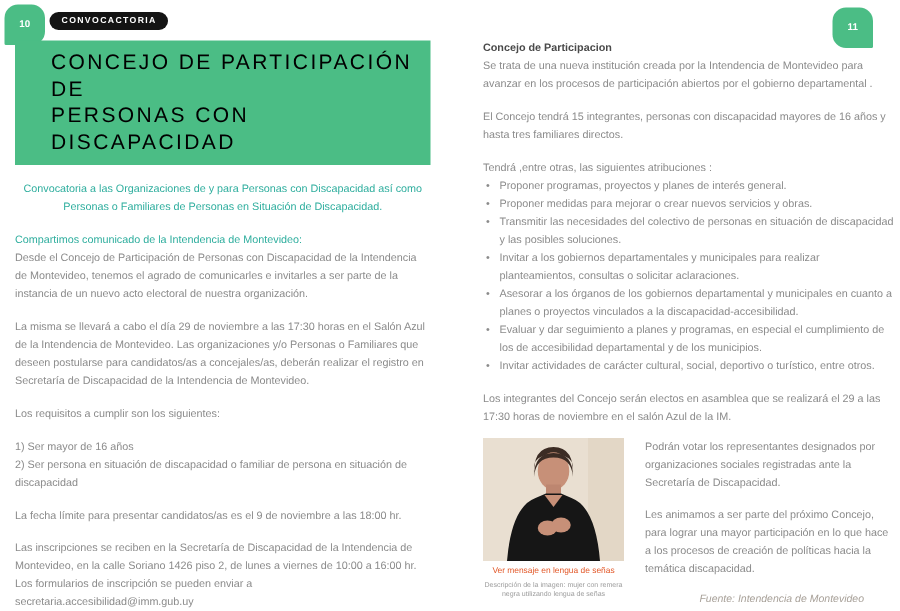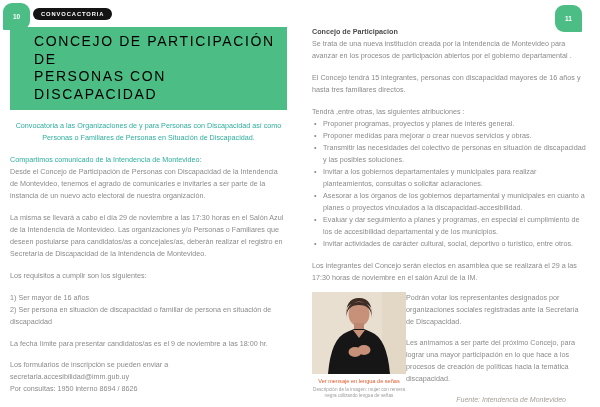--- a/index.html
+++ b/index.html
@@ -25,39 +25,39 @@
   .page-badge.right { left: 555px; top: 5px; border-radius: 9px 9px 1px 9px; }
   
   .section-pill {
     position: absolute; left: 33px; top: 8px;
     background: #141414; color: #ffffff;
     font-size: 5.8px; font-weight: bold; letter-spacing: 0.9px;
     padding: 3px 8px; border-radius: 7px;
   }
   
   .col-left  { position: absolute; left: 10px;  top: 27px; width: 277px; }
-  .col-right { position: absolute; left: 312px; top: 26px; width: 276px; }
+  .col-right { position: absolute; left: 322px; top: 26px; width: 276px; }
   .title-box {
     background: #4bbd85; color: #000000;
     font-size: 14px; line-height: 17.5px; letter-spacing: 1.6px;
     padding: 6px 4px 7px 24px; font-weight: 500;
   }
   .txt { font-size: 7.2px; line-height: 12px; }
   .blk { margin-bottom: 10px; }
   .teal { color: #2fae9e; }
   .bold { font-weight: normal; }
   .intro { margin-top: 10px; text-align: center; }
   .dark-head { color: #4a4a4a; font-weight: bold; }
   ul.bullets { list-style: none; }
   ul.bullets li { position: relative; padding-left: 11px; }
   ul.bullets li::before { content: "\2022"; position: absolute; left: 2px; top: 0; }
   
   .bottom-row { display: flex; margin-top: 8px; }
   .img-col { width: 94px; flex: none; }
-  .txt-col { flex: 1; }
+  .txt-col { flex: 1; padding-left: 14px; }
   .sign-photo { display: block; width: 94px; height: 82px; }
   .img-link { color: #e2592a; font-size: 5.6px; line-height: 8px; margin-top: 3px; text-align: center; cursor: pointer; }
   .img-desc { color: #9c9c9c; font-size: 4.7px; line-height: 6px; text-align: center; margin-top: 2px; }
   .source { font-style: italic; color: #a8a199; text-align: right; padding-right: 22px; margin-top: 11px; font-size: 7px; }
   .gap6 { margin-bottom: 9px; }
 </style>
 </head>
 <body>
 
 <div class="spread">
@@ -90,20 +90,21 @@
 
     <p class="txt blk">Los requisitos a cumplir son los siguientes:</p>
 
     <div class="blk">
       <p class="txt">1) Ser mayor de 16 años</p>
       <p class="txt">2) Ser persona en situación de discapacidad o familiar de persona en situación de discapacidad</p>
     </div>
 
     <div>
       <p class="txt gap6">La fecha límite para presentar candidatos/as es el 9 de noviembre a las 18:00 hr.</p>
+      <p class="txt">Las inscripciones se reciben en la Secretaría de Discapacidad de la Intendencia de Montevideo, en la calle Soriano 1426 piso 2, de lunes a viernes de 10:00 a 16:00 hr.</p>
       <p class="txt">Los formularios de inscripción se pueden enviar a secretaria.accesibilidad@imm.gub.uy</p>
       <p class="txt">Por consultas: 1950 interno 8694 / 8626</p>
     </div>
 
   </div>
 
   <div class="col-right">
 
     <div class="blk">
       <p class="txt dark-head">Concejo de Participacion</p>

